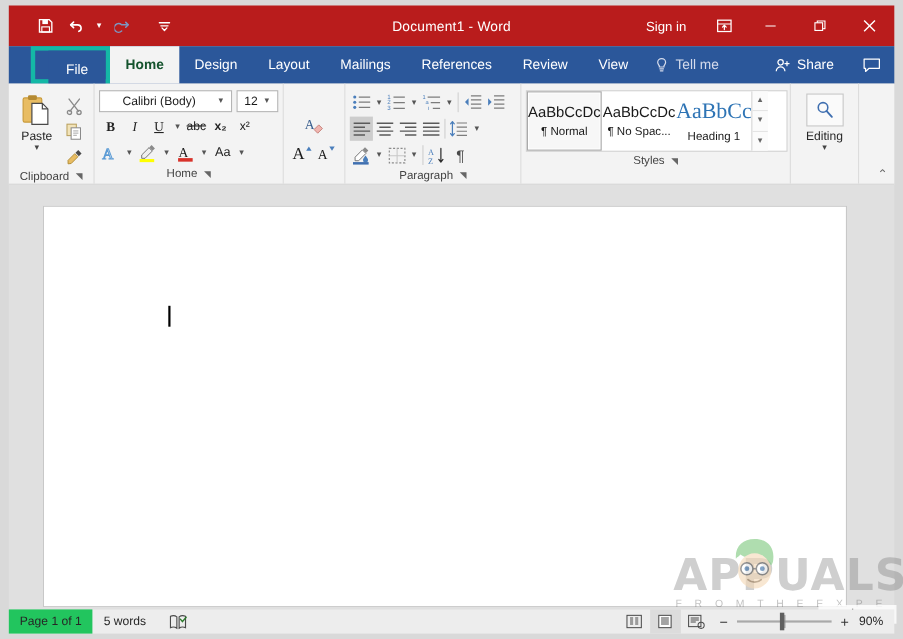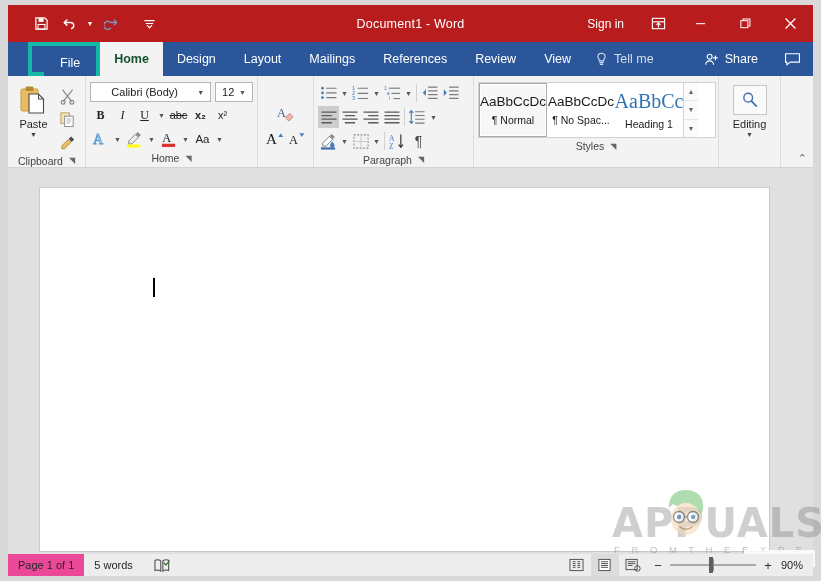--- a/index.html
+++ b/index.html
@@ -218,21 +218,21 @@
   }
 
   
   .statusbar {
     position: absolute; left: 8px; bottom: 5px; right: 8px; height: 22px;
     background: #ededed;
     display: flex; align-items: center;
     font-size: 11px; color: #262626;
   }
   .sb-item { padding: 0 10px; height: 22px; display: flex; align-items: center; gap: 6px; }
-  .sb-item.pg { background: #ec4899; }
+  .sb-item.pg { background: #22c55e; }
   .sb-right { margin-left: auto; display: flex; align-items: center; height: 22px; }
   .view-btn { width: 28px; height: 22px; display: flex; align-items: center; justify-content: center; }
   .view-btn.sel { background: #dcdcdc; }
   .zoom-wrap { display: flex; align-items: center; gap: 7px; padding: 0 8px 0 6px; }
   .zoom-sign { font-size: 13px; color: #333; width: 10px; text-align: center; }
   .zoom-track { position: relative; width: 86px; height: 22px; display: flex; align-items: center; }
   .zoom-line { position: absolute; left: 0; right: 0; height: 2px; background: #a9a9a9; }
   .zoom-tick { position: absolute; left: 50%; top: 5px; width: 1px; height: 12px; background: #8f8f8f; }
   .zoom-knob { position: absolute; left: 45%; top: 3px; width: 4px; height: 16px; background: #606060; }
   .zoom-pct { min-width: 32px; text-align: right; padding-right: 10px; font-size: 11px; }

